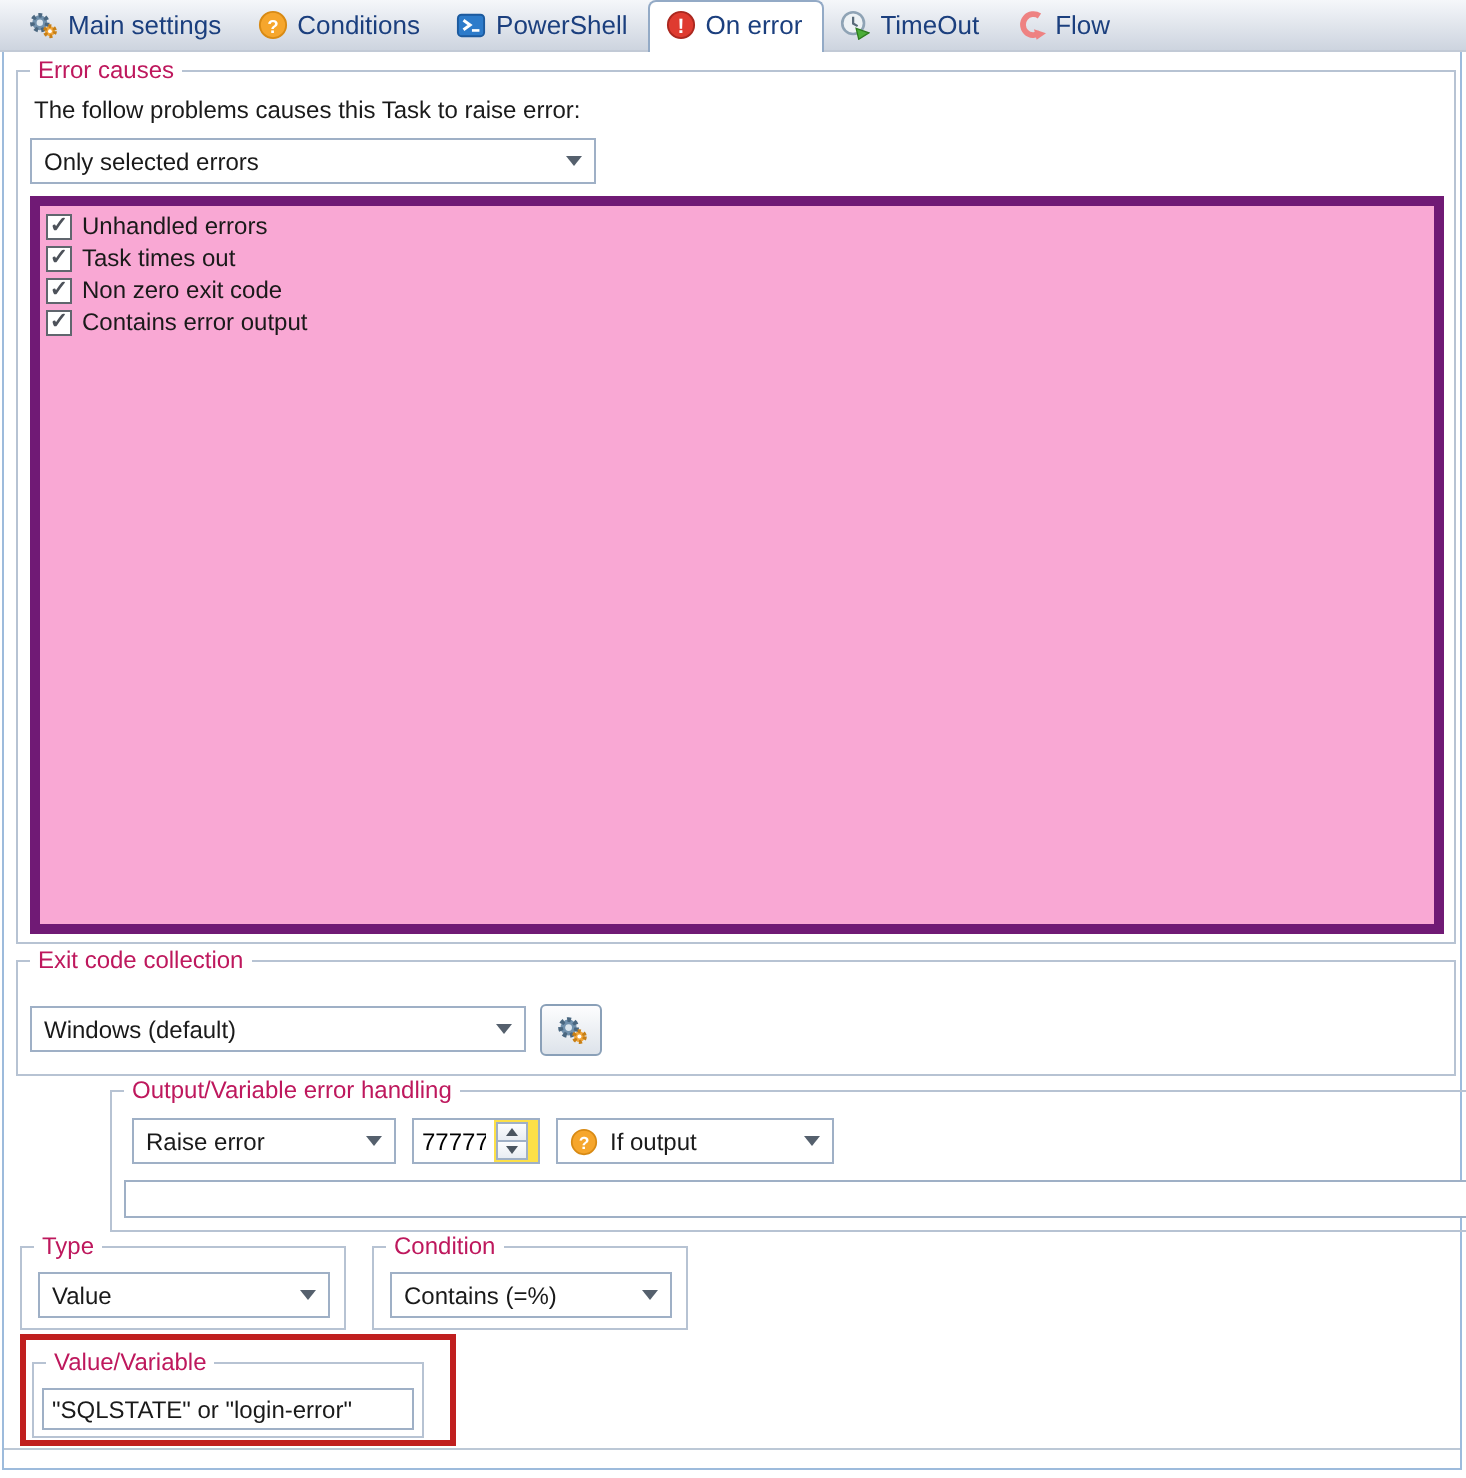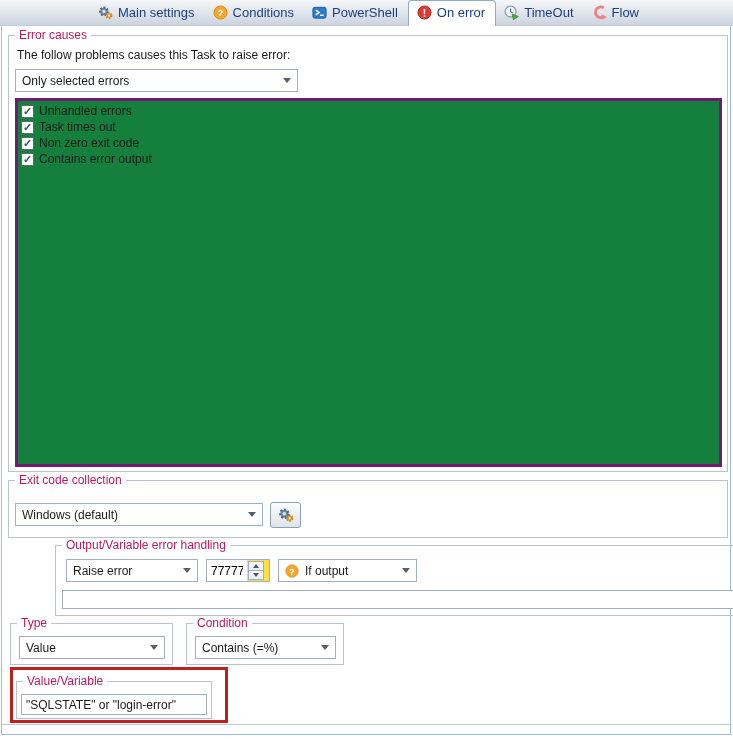--- a/index.html
+++ b/index.html
@@ -4,21 +4,21 @@
 <style>
   * { margin:0; padding:0; box-sizing:border-box; }
   html,body { background:#fff; }
   body { font-family:"Liberation Sans", sans-serif; font-size:12px; color:#1a1a1a; }
   #app { position:relative; width:733px; height:739px; background:#fff; overflow:hidden; }
 
   
   .tabbar { position:absolute; left:0; top:0; width:733px; height:26px;
     background:linear-gradient(#f5f7fa, #cdd4df);
     border-bottom:1px solid #c2cad6;
-    display:flex; align-items:flex-end; padding-left:6px;justify-content:center; }
+    display:flex; align-items:flex-end; padding-left:6px; }
   .tab { display:flex; align-items:center; gap:5px; padding:4px 10px 5px 8px;
     color:#1b3f7e; font-size:13px; cursor:default; white-space:nowrap; }
   .tab.active { background:#fff; border:1px solid #93aac6; border-bottom:none;
     border-radius:4px 4px 0 0; margin-bottom:-1px; padding-bottom:6px; }
   .tab-icon { width:15px; height:15px; flex:0 0 auto; }
 
   
   .vline, .hline { position:absolute; background:#9dbbdc; }
   .vline { width:1px; }
   .hline { height:1px; }
@@ -33,21 +33,21 @@
     display:flex; align-items:center; padding:0 6px; gap:6px; }
   .combo-text { flex:1 1 auto; overflow:hidden; white-space:nowrap; }
   .combo-arrow { width:0; height:0; border-left:4px solid transparent;
     border-right:4px solid transparent; border-top:5px solid #55606d; flex:0 0 auto; }
   .combo .q-icon { width:14px; height:14px; flex:0 0 auto; }
 
   .textinput { position:absolute; background:#fff; border:1px solid #9fb0c6;
     font-family:"Liberation Sans", sans-serif; font-size:12px; color:#1a1a1a;
     padding:0 4px; outline:none; }
 
-  .listbox { position:absolute; background:#15803d; border:3px solid #701a75;
+  .listbox { position:absolute; background:#f9a8d4; border:5px solid #701a75;
     padding:2px 1px; overflow:hidden; }
   .check-row { display:flex; align-items:center; gap:5px; height:16px; padding-left:2px; }
   .checkbox { width:13px; height:13px; background:#fff; border:1px solid #60666e;
     display:flex; align-items:center; justify-content:center;
     font-size:11px; line-height:11px; color:#4d525a; }
   .checkbox.checked::after { content:"\2713"; font-weight:bold; }
 
   .spinner { position:absolute; height:23px; background:#fde047; border:1px solid #9fb0c6;
     display:flex; align-items:stretch; }
   .spin-input { border:none; outline:none; width:40px; padding:0 4px; font-size:12px;

